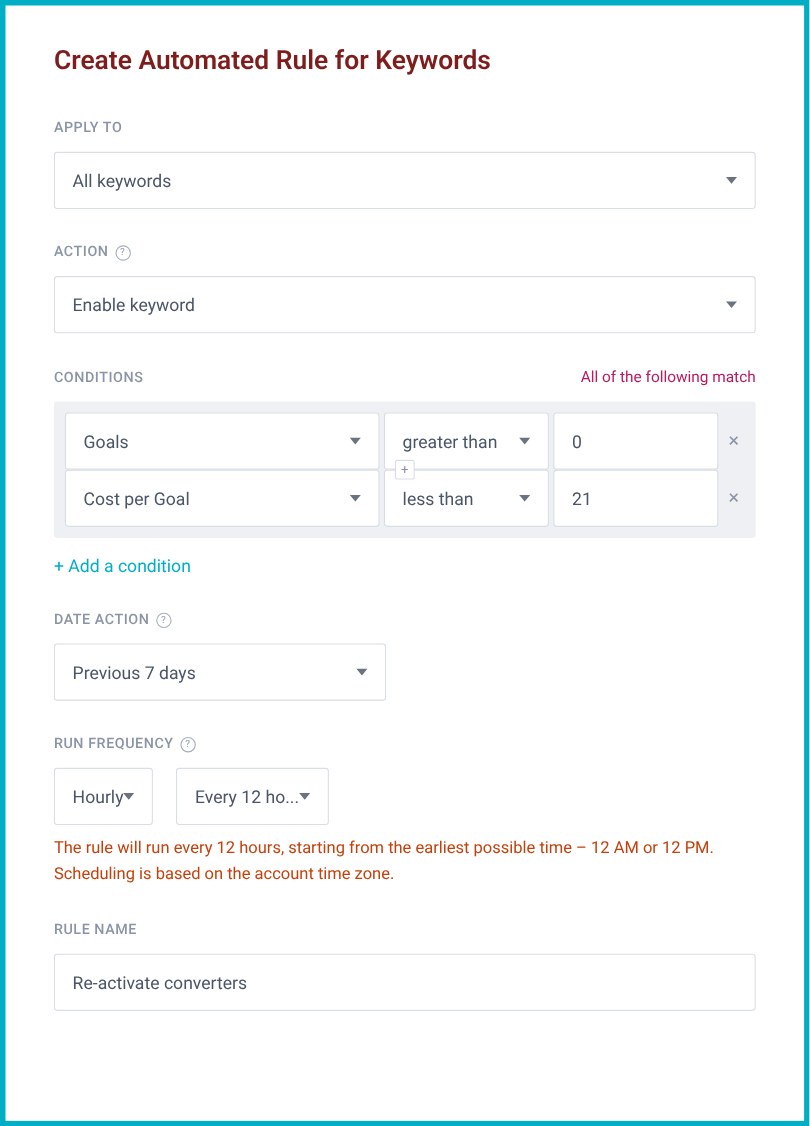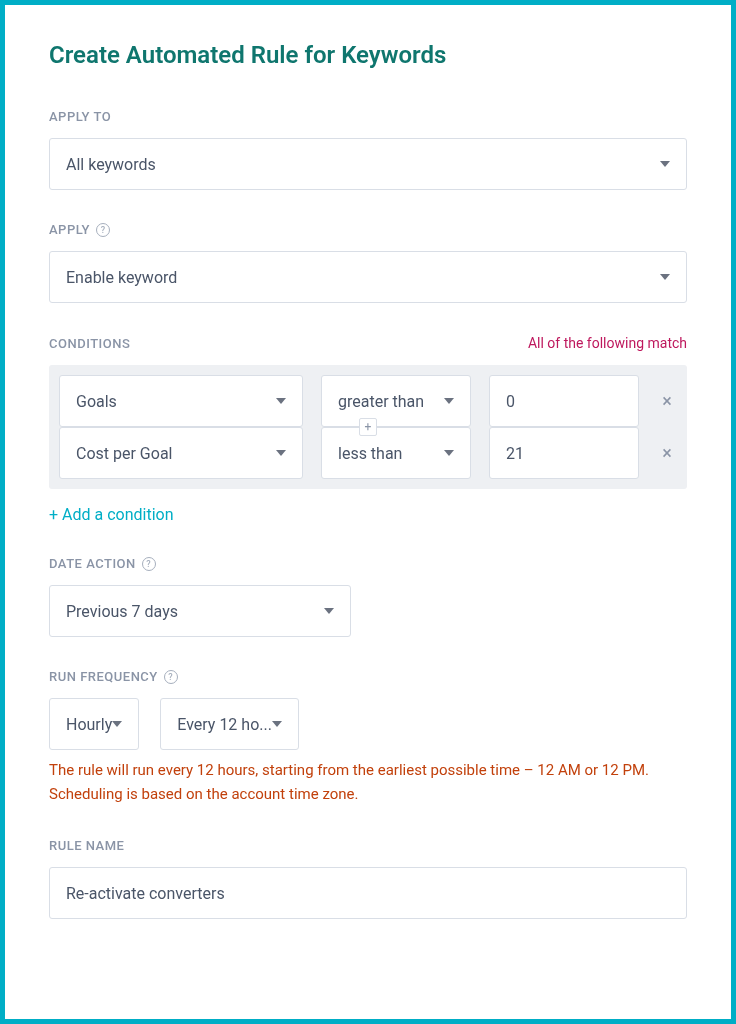--- a/index.html
+++ b/index.html
@@ -1,26 +1,26 @@
 <!DOCTYPE html>
 <html><head>
 <meta charset="utf-8">
 <style>
 *{box-sizing:border-box;margin:0;padding:0;font-family:-apple-system,BlinkMacSystemFont,'Segoe UI',Roboto,sans-serif}
 body{background:#fff;padding:0}
 .frame{border:5px solid #00aec6;width:736px;height:1024px;padding:36px 44px;background:#fff;overflow:hidden}
-h1{font-size:24px;font-weight:600;color:#0f766e;margin-bottom:40px}
+h1{font-size:24px;font-weight:600;color:#7f1d1d;margin-bottom:40px}
 .section-label{font-size:13px;font-weight:500;letter-spacing:.5px;color:#8a94a6;margin-bottom:14px;display:flex;align-items:center;gap:6px}
 .section-label .conditions-note{font-size:14px;color:#be185d;font-weight:400;letter-spacing:0;margin-left:auto}
 .field{width:100%;border:1px solid #d9dee6;border-radius:3px;padding:12px 16px;font-size:16px;color:#4a5568;background:#fff;display:flex;align-items:center;justify-content:space-between;height:52px}
 .field .value{color:#4a5568}
 .field.small{height:52px}
 .group{margin-bottom:32px}
 .conditions-box{background:#eef0f3;border-radius:3px;padding:10px;position:relative}
-.cond-row{display:flex;gap:18px;align-items:center}
+.cond-row{display:flex;gap:4px;align-items:center}
 .cond-metric{flex:1;min-width:0}
 .cond-op{width:150px}
 .cond-val{width:150px}
 .cond-remove{width:20px;color:#8a94a6;text-align:center;font-size:18px;line-height:1;cursor:pointer}
 .plus-connector{position:absolute;left:50%;transform:translateX(-50%);background:#fff;border:1px solid #d9dee6;width:18px;height:18px;border-radius:2px;font-size:12px;color:#8a94a6;display:flex;align-items:center;justify-content:center;top:calc(50% - 9px)}
 .add-link{color:#00aec6;font-size:16px;margin-top:16px;display:inline-block;cursor:pointer}
 .caret{width:0;height:0;border-left:5px solid transparent;border-right:5px solid transparent;border-top:6px solid #6b7280;display:inline-block}
 .help-icon{display:inline-flex;width:14px;height:14px;border:1px solid #a6afbd;border-radius:50%;align-items:center;justify-content:center;font-size:9px;color:#a6afbd}
 .row-inline{display:flex;gap:21px;align-items:stretch}
 .row-inline .field{width:auto}
@@ -40,21 +40,21 @@
   <div class="group">
     <div class="section-label">APPLY TO</div>
     <div class="field">
       <span class="value">All keywords</span>
       <span class="caret"></span>
     </div>
   </div>
 
   <div class="group">
     <div class="section-label">
-      <span>APPLY</span>
+      <span>ACTION</span>
       <span class="help-icon">?</span>
     </div>
     <div class="field">
       <span class="value">Enable keyword</span>
       <span class="caret"></span>
     </div>
   </div>
 
   <div class="group">
     <div class="section-label">

